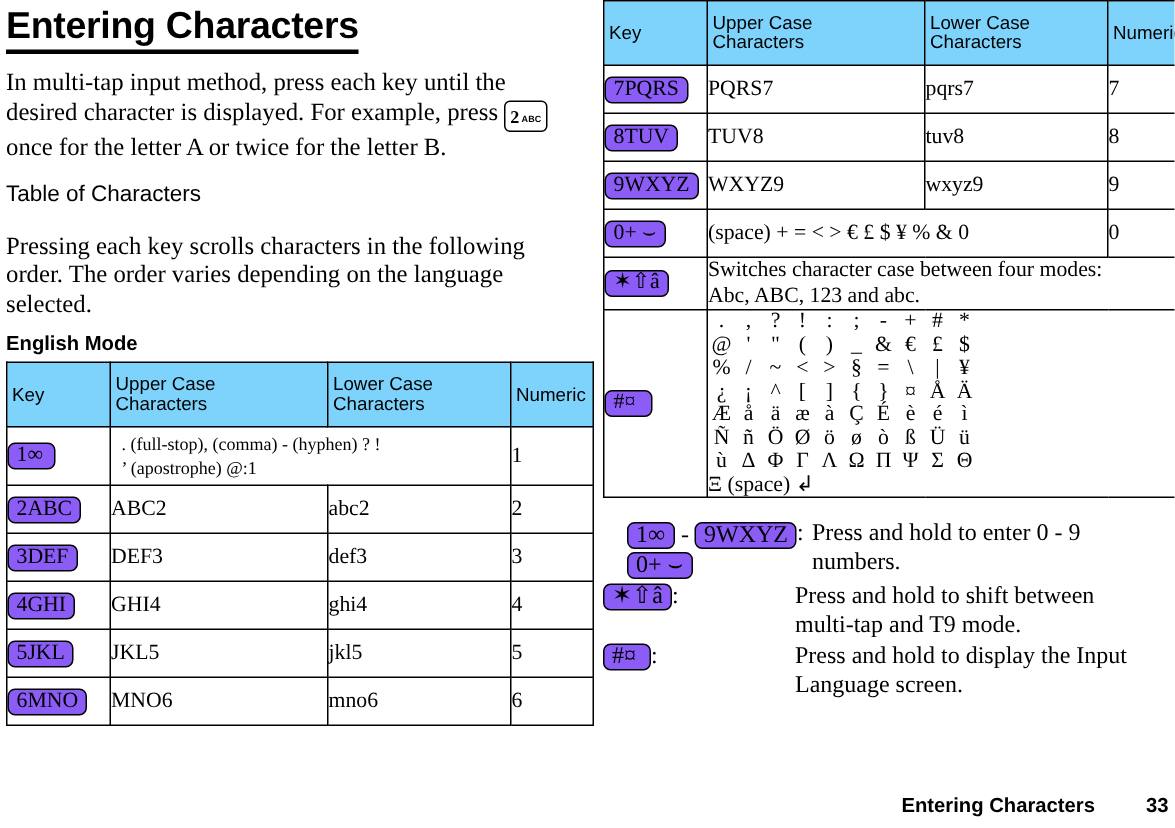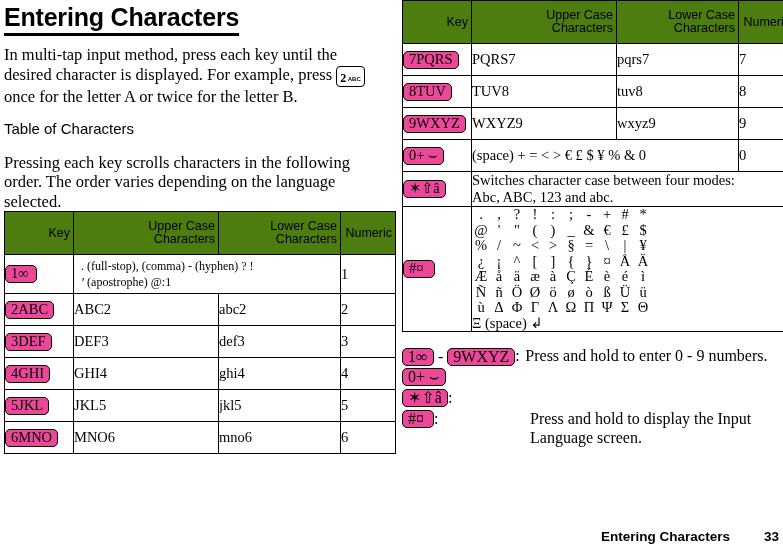--- a/index.html
+++ b/index.html
@@ -109,43 +109,43 @@
   }
   .key-box {
     display: inline-block;
     border: 1.7px solid #000;
     border-radius: 5px;
     padding: 2px 5px 3px 5px;
     line-height: 11px;
     min-width: 32px;
     text-align: left;
     box-sizing: border-box;
-    background: #ec4899;
+    background: #8b5cf6;
   }
 
   
   table.chars {
     border-collapse: collapse;
     width: 363px;
     table-layout: fixed;
     background: #fff;
   }
   table.chars.right { width: 367px; }
   table.chars td, table.chars th {
     border: 1.3px solid #000;
     padding: 0;
     vertical-align: middle;
   }
   table.chars thead th {
-    background: #4d7c0f;
+    background: #7dd3fc;
     font-family: "Liberation Sans", sans-serif;
     font-size: 12.5px;
     font-weight: normal;
     line-height: 13px;
-    text-align: right;
+    text-align: left;
     height: 38px;
     padding: 2px 3px;
   }
   table.chars tbody td {
     font-family: "Liberation Serif", serif;
     font-size: 14.5px;
     height: 31px;
   }
   td.c-key  { width: 62px;  text-align: left; }
   td.c-up   { width: 138px; padding-left: 7px; }
@@ -204,20 +204,21 @@
     margin-bottom: 2px;
   }
   .legend-keys {
     width: 128px;
     flex: 0 0 128px;
   }
   .legend-keys .kline {
     display: block;
     line-height: 19px;
     white-space: nowrap;
+    margin-left: 16px;
   }
   .legend-colon {
     width: 10px;
     flex: 0 0 10px;
   }
   .legend-text {
     flex: 1 1 auto;
   }
   .legend-row.first .legend-keys {
     width: auto;
@@ -250,20 +251,21 @@
   <div class="col-left">
 
     <h1 class="title">Entering Characters</h1>
 
 
     <p class="body"><span>In multi-tap input method, press each key until the desired character is displayed. For example, press</span> <span class="key inline"><span class="num">2</span><span class="lbl">ABC</span></span> <span>once for the letter A or twice for the letter B.</span></p>
 
     <h2 class="sub">Table of Characters</h2>
     <p class="body tight">Pressing each key scrolls characters in the following order. The order varies depending on the language selected.</p>
 
+    <h3 class="bold-sub">English Mode</h3>
 
     <table class="chars">
       <thead>
         <tr>
           <th class="h-key">Key</th>
           <th class="h-up"><span>Upper Case</span><br><span>Characters</span></th>
           <th class="h-low"><span>Lower Case</span><br><span>Characters</span></th>
           <th class="h-num">Numeric</th>
         </tr>
       </thead>
@@ -464,21 +466,21 @@
         </div>
         <div class="legend-colon">:</div>
         <div class="legend-text">Press and hold to enter 0 - 9 numbers.</div>
       </div>
 
       <div class="legend-row">
         <div class="legend-keys">
           <span class="key-box"><span class="num">✶</span><span class="lbl">⇧â</span></span><span>:</span>
         </div>
         <div class="legend-text">
-          <br>
+          <span>Press and hold to shift between</span><br><span>multi-tap and T9 mode.</span>
         </div>
       </div>
 
       <div class="legend-row">
         <div class="legend-keys">
           <span class="key-box"><span class="num">#</span><span class="lbl">¤</span></span><span>:</span>
         </div>
         <div class="legend-text">
           <span>Press and hold to display the Input</span><br><span>Language screen.</span>
         </div>

